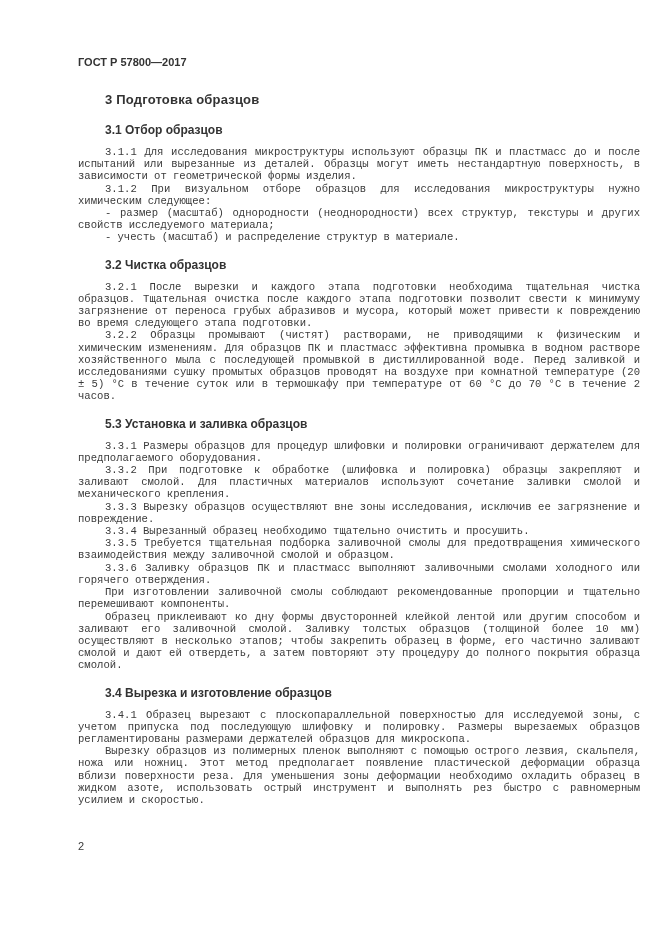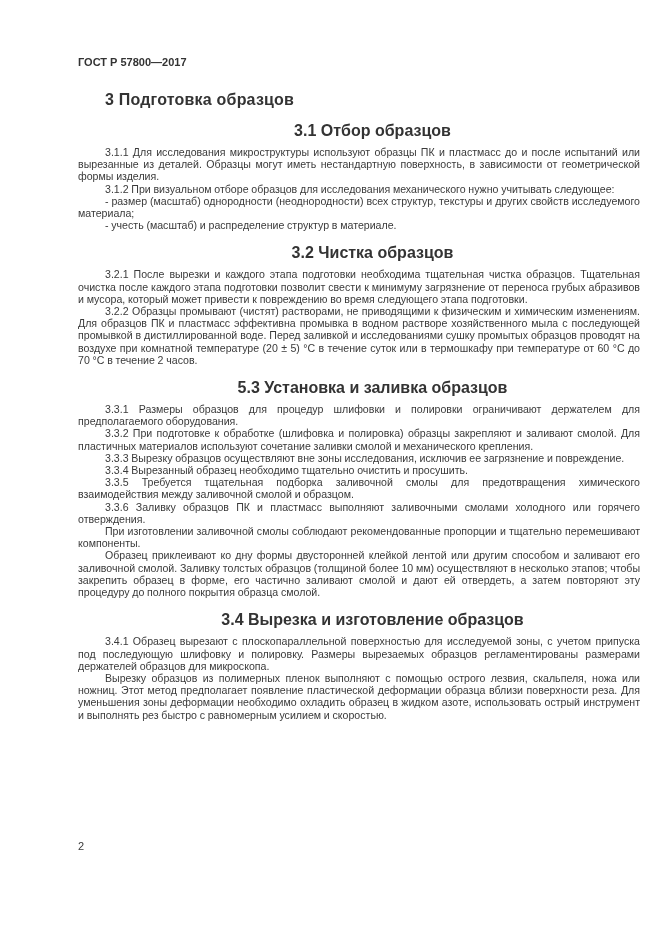--- a/index.html
+++ b/index.html
@@ -23,68 +23,68 @@
       padding: 56px 21px 0 78px;
       background: #ffffff;
     }
     .doc-code {
       font-size: 11px;
       font-weight: bold;
       line-height: 13px;
       color: #333333;
     }
     .h1s {
-      font-size: 16px;
+      font-size: 13px;
       font-weight: bold;
       line-height: 16px;
       margin: 23px 0 0 0;
       padding-left: 27px;
       color: #333333;
       letter-spacing: 0.2px;
     }
     .h2s {
-      font-size: 16px;
+      font-size: 12px;
       font-weight: bold;
       line-height: 13px;
       margin: 15px 0 9px 0;
       padding-left: 27px;
       color: #333333;
-      text-align: center;
     }
     .h1s + .h2s { margin-top: 16px; }
     .para {
       font-size: 10.6px;
       line-height: 12.2px;
       text-align: justify;
       text-indent: 27px;
       margin: 0;
       color: #3a3a3a;
       hyphens: auto;
       -webkit-hyphens: auto;
       word-spacing: -0.2px;
+      font-family: Liberation Mono, monospace;
     }
     .page-number {
       position: absolute;
       left: 78px;
       top: 840px;
       font-size: 11px;
       color: #3a3a3a;
     }
   </style>
 </head>
 <body>
 
 <main class="page">
   <div class="doc-code">ГОСТ Р 57800—2017</div>
 
   <h1 class="h1s">3  Подготовка образцов</h1>
 
   <h2 class="h2s">3.1  Отбор образцов</h2>
   <p class="para">3.1.1  Для исследования микроструктуры используют образцы ПК и пластмасс до и после испытаний или вырезанные из деталей. Образцы могут иметь нестандартную поверхность, в зависимости от геометрической формы изделия.</p>
-  <p class="para">3.1.2  При визуальном отборе образцов для исследования механического нужно учитывать следующее:</p>
+  <p class="para">3.1.2  При визуальном отборе образцов для исследования микроструктуры нужно химическим следующее:</p>
   <p class="para">- размер (масштаб) однородности (неоднородности) всех структур, текстуры и других свойств исследуемого материала;</p>
   <p class="para">- учесть (масштаб) и распределение структур в материале.</p>
 
   <h2 class="h2s">3.2  Чистка образцов</h2>
   <p class="para">3.2.1  После вырезки и каждого этапа подготовки необходима тщательная чистка образцов. Тщательная очистка после каждого этапа подготовки позволит свести к минимуму загрязнение от переноса грубых абразивов и мусора, который может привести к повреждению во время следующего этапа подготовки.</p>
   <p class="para">3.2.2  Образцы промывают (чистят) растворами, не приводящими к физическим и химическим изменениям. Для образцов ПК и пластмасс эффективна промывка в водном растворе хозяйственного мыла с последующей промывкой в дистиллированной воде. Перед заливкой и исследованиями сушку промытых образцов проводят на воздухе при комнатной температуре (20 ± 5) °С в течение суток или в термошкафу при температуре от 60 °С до 70 °С в течение 2 часов.</p>
 
   <h2 class="h2s">5.3  Установка и заливка образцов</h2>
   <p class="para">3.3.1  Размеры образцов для процедур шлифовки и полировки ограничивают держателем для предполагаемого оборудования.</p>
   <p class="para">3.3.2  При подготовке к обработке (шлифовка и полировка) образцы закрепляют и заливают смолой. Для пластичных материалов используют сочетание заливки смолой и механического крепления.</p>

